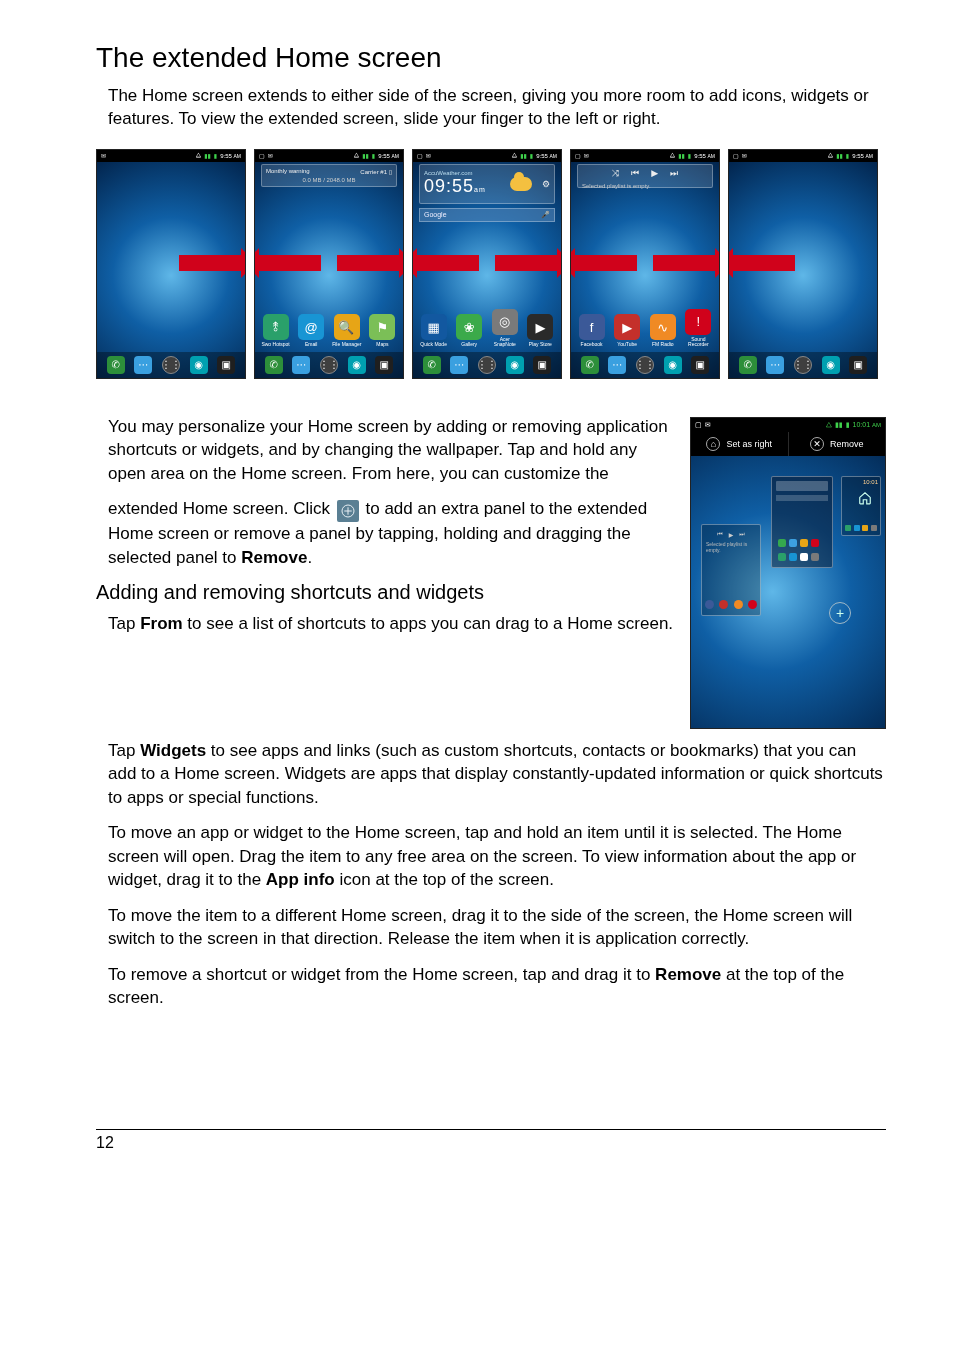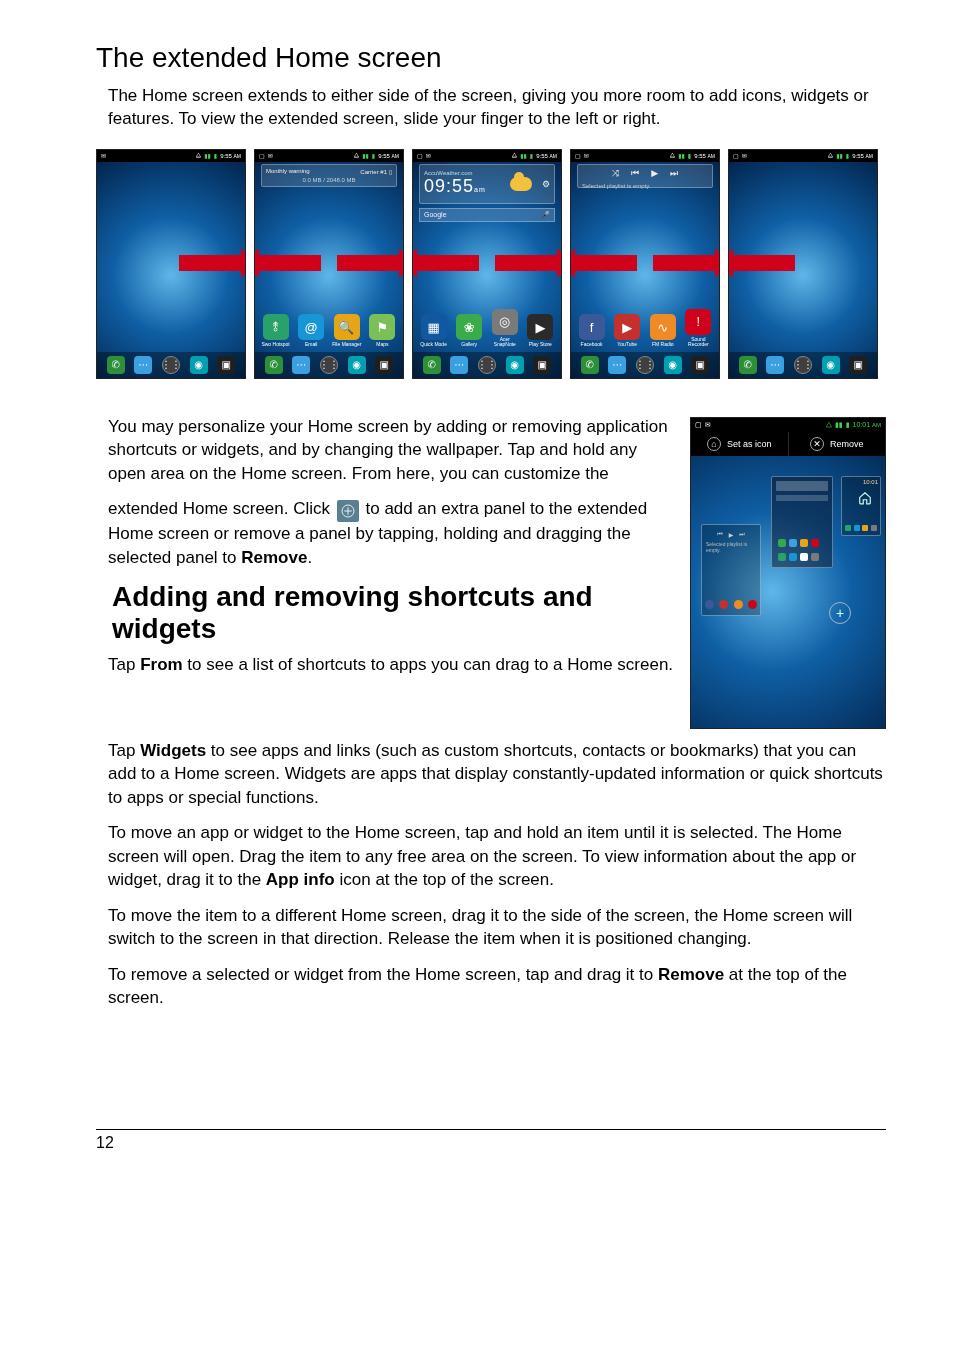--- a/index.html
+++ b/index.html
@@ -1,19 +1,19 @@
 <!DOCTYPE html>
 <html><head>
 <meta charset="utf-8">
 <style>
   * { box-sizing: border-box; margin: 0; padding: 0; }
   html, body { width: 954px; background: #fff; font-family: Arial, Helvetica, sans-serif; color: #000; }
   .page { padding: 36px 68px 40px 96px; width: 954px; }
   h2 { font-size: 28px; font-weight: 400; margin: 6px 0 10px 0; }
-  h3 { font-size: 28px; font-weight: 700; margin: 10px 0 8px 16px; }
+  h3 { font-size: 20px; font-weight: 400; margin: 10px 0 8px 0; }
   p.body { font-size: 17px; line-height: 1.38; margin: 0 0 12px 12px; }
   p.body b { font-weight: 700; }
 
   
   .shots { display: flex; gap: 8px; margin: 18px 0 36px 0; }
   .shot {
     width: 150px; height: 230px; position: relative;
     background: radial-gradient(circle at 50% 55%, #5fb7e8 0%, #0f5fa5 40%, #001d42 100%);
     border: 1px solid #222; overflow: hidden;
   }
@@ -378,21 +378,21 @@
           <div class="right">
               <span>⧋</span>
               <span>▮▮</span>
               <span>▮</span>
               <span><span>10:01</span> <span style="font-size:6px">AM</span></span>
             </div>
         </div>
         <div class="topbtns">
           <div class="btn">
             <span class="iconc">⌂</span>
-            <span>Set as icon</span>
+            <span>Set as right</span>
           </div>
           <div class="btn">
             <span class="iconc">✕</span>
             <span>Remove</span>
           </div>
         </div>
         <div class="panels">
           <div class="mini center">
             <div style="position:absolute; top:4px; left:4px; right:4px; height:10px; background:rgba(255,255,255,0.25); border-radius:1px;"></div>
             <div style="position:absolute; top:18px; left:4px; right:4px; height:6px; background:rgba(255,255,255,0.2);"></div>
@@ -462,23 +462,23 @@
   </div>
 
   <p class="body">
     <span>Tap </span><b>Widgets</b><span> to see apps and links (such as custom shortcuts, contacts or bookmarks) that you can add to a Home screen. Widgets are apps that display constantly-updated information or quick shortcuts to apps or special functions.</span>
   </p>
 
   <p class="body">
     <span>To move an app or widget to the Home screen, tap and hold an item until it is selected. The Home screen will open. Drag the item to any free area on the screen. To view information about the app or widget, drag it to the </span><b>App info</b><span> icon at the top of the screen.</span>
   </p>
 
-  <p class="body">To move the item to a different Home screen, drag it to the side of the screen, the Home screen will switch to the screen in that direction. Release the item when it is positioned changing.</p>
+  <p class="body">To move the item to a different Home screen, drag it to the side of the screen, the Home screen will switch to the screen in that direction. Release the item when it is application correctly.</p>
 
   <p class="body">
-    <span>To remove a selected or widget from the Home screen, tap and drag it to </span><b>Remove</b><span> at the top of the screen.</span>
+    <span>To remove a shortcut or widget from the Home screen, tap and drag it to </span><b>Remove</b><span> at the top of the screen.</span>
   </p>
 
   <div class="footer">
     <span>12</span>
   </div>
 
 </div>
 
 </body></html>

